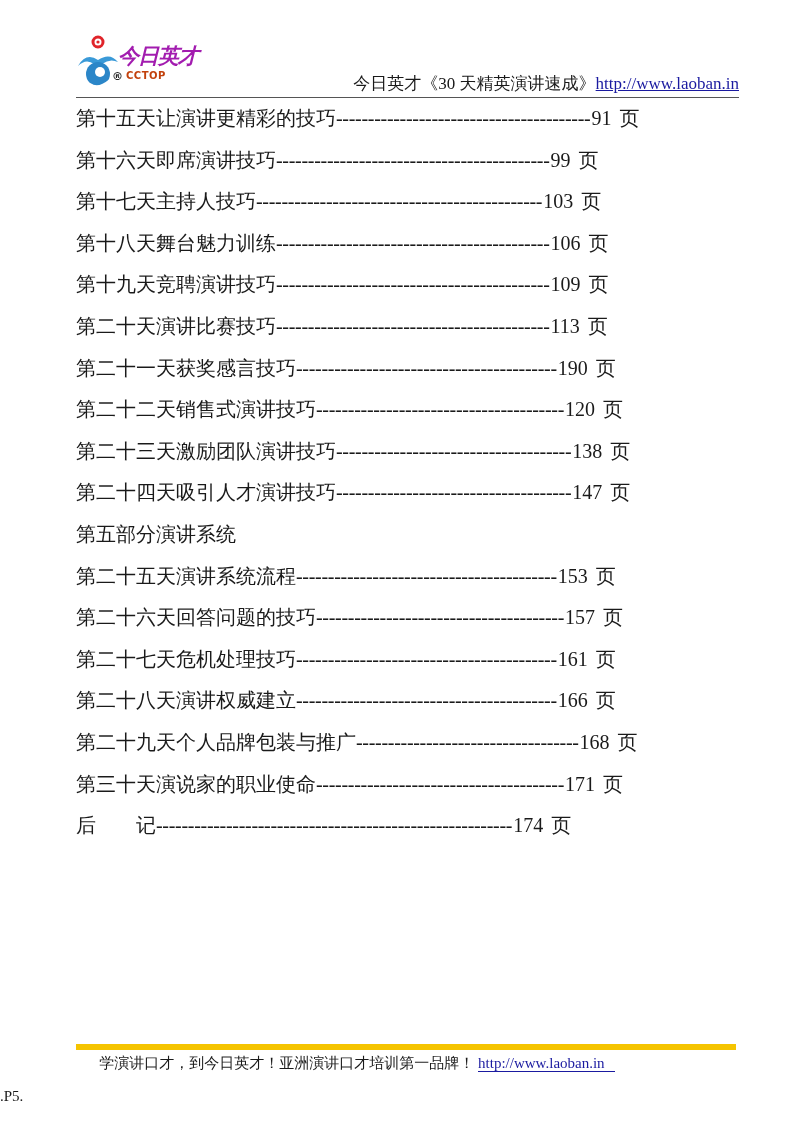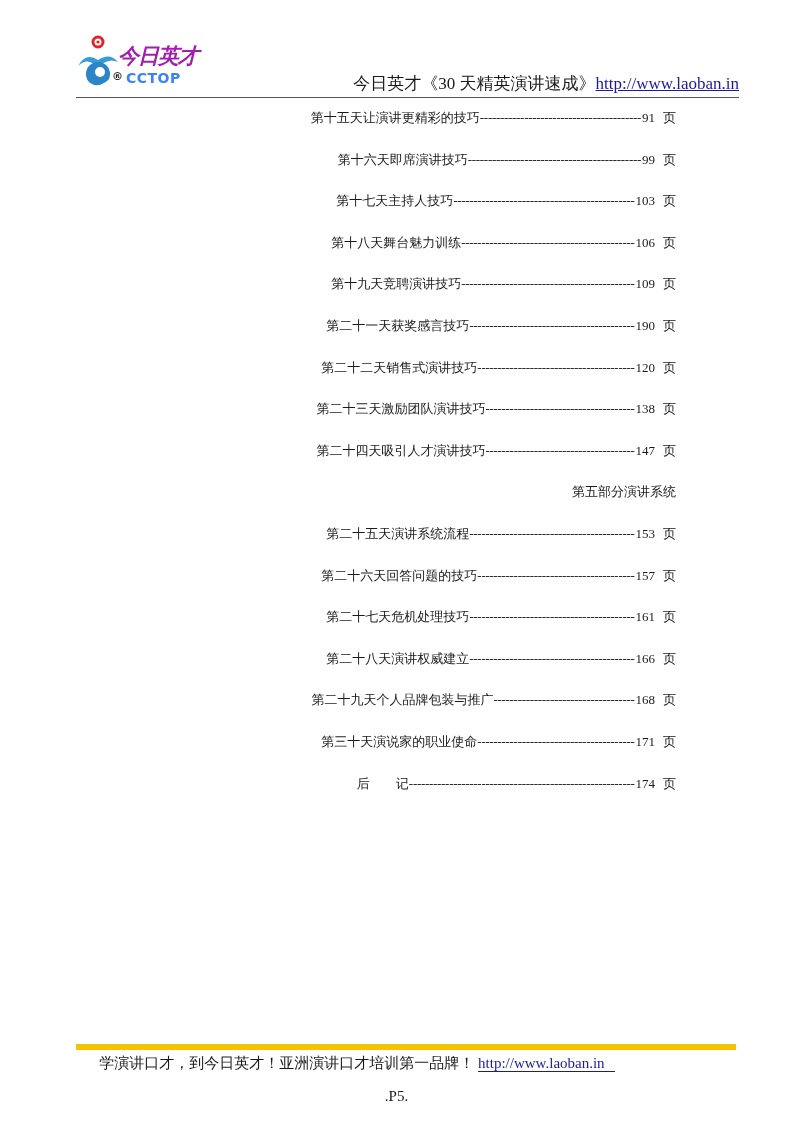--- a/index.html
+++ b/index.html
@@ -10,52 +10,52 @@
   }
   .header { position: absolute; left: 76px; top: 34px; width: 663px; height: 66px; }
   .logo { position: absolute; left: 0; top: 0; width: 130px; height: 60px; }
   .logo-text-cn {
     position: absolute; left: 42px; top: 8px;
     font-family: "DejaVu Sans", sans-serif; font-weight: bold; font-size: 21px;
     color: #a21caf; letter-spacing: -1px; font-style: italic;
   }
   .logo-text-en {
     position: absolute; left: 50px; top: 36px;
-    font-family: "DejaVu Sans", sans-serif; font-weight: bold; font-size: 14px;
-    color: #3b82f6; letter-spacing: 0.5px;
+    font-family: "DejaVu Sans", sans-serif; font-weight: bold; font-size: 10px;
+    color: #c2410c; letter-spacing: 0.5px;
   }
   .logo-reg {
     position: absolute; left: 36px; top: 36px;
     font-family: "DejaVu Sans", sans-serif; font-size: 11px; color: #222; font-weight: bold;
   }
   .header-title {
     position: absolute; right: 0; top: 38px;
     font-size: 17px; color: #1a1a1a; white-space: nowrap;
   }
   .header-link { color: #1a1aa0; text-decoration: underline; }
   .header-rule {
     position: absolute; left: 0; right: 0; top: 63px; height: 1px; background: #555;
   }
   .toc { position: absolute; left: 76px; top: 104px; width: 600px; }
   .toc-row {
-    height: 41.6px; line-height: 28px; font-size: 13px; white-space: nowrap; text-align: right;
+    height: 41.6px; line-height: 28px; font-size: 20px; white-space: nowrap;
   }
   .toc-row .dots { letter-spacing: -0.3px; }
   .toc-row .page { margin-left: 1px; }
   .toc-row .unit { margin-left: 8px; }
   .footer-bar {
     position: absolute; left: 76px; top: 1044px; width: 660px; height: 6px; background: #f5c400;
   }
   .footer-text {
     position: absolute; left: 0; width: 714px; top: 1054px; text-align: center;
     font-size: 15px; white-space: nowrap;
   }
   .footer-link { color: #1a1aa0; text-decoration: none; border-bottom: 1px solid #1a1aa0; padding-right: 10px; }
   .page-num {
-    position: absolute; left: 0; width: 793px; top: 1088px; text-align: center; font-size: 15px;
+    position: absolute; left: 0; width: 793px; top: 1088px; font-size: 15px;
   }
 </style>
 </head>
 <body>
 
 <div class="header">
   <div class="logo">
     <svg width="44" height="58" viewBox="0 0 44 58" style="position:absolute;left:0;top:0;">
       <circle cx="22" cy="8" r="5" fill="none" stroke="#e0242a" stroke-width="3"></circle>
       <circle cx="22" cy="8" r="1.6" fill="#e0242a"></circle>
@@ -73,20 +73,21 @@
   </div>
   <div class="header-rule"></div>
 </div>
 
 <div class="toc">
   <div class="toc-row"><span>第十五天让演讲更精彩的技巧</span><span class="dots">----------------------------------------</span><span class="page">91</span><span class="unit">页</span></div>
   <div class="toc-row"><span>第十六天即席演讲技巧</span><span class="dots">-------------------------------------------</span><span class="page">99</span><span class="unit">页</span></div>
   <div class="toc-row"><span>第十七天主持人技巧</span><span class="dots">---------------------------------------------</span><span class="page">103</span><span class="unit">页</span></div>
   <div class="toc-row"><span>第十八天舞台魅力训练</span><span class="dots">-------------------------------------------</span><span class="page">106</span><span class="unit">页</span></div>
   <div class="toc-row"><span>第十九天竞聘演讲技巧</span><span class="dots">-------------------------------------------</span><span class="page">109</span><span class="unit">页</span></div>
+  <div class="toc-row"><span>第二十天演讲比赛技巧</span><span class="dots">-------------------------------------------</span><span class="page">113</span><span class="unit">页</span></div>
   <div class="toc-row"><span>第二十一天获奖感言技巧</span><span class="dots">-----------------------------------------</span><span class="page">190</span><span class="unit">页</span></div>
   <div class="toc-row"><span>第二十二天销售式演讲技巧</span><span class="dots">---------------------------------------</span><span class="page">120</span><span class="unit">页</span></div>
   <div class="toc-row"><span>第二十三天激励团队演讲技巧</span><span class="dots">-------------------------------------</span><span class="page">138</span><span class="unit">页</span></div>
   <div class="toc-row"><span>第二十四天吸引人才演讲技巧</span><span class="dots">-------------------------------------</span><span class="page">147</span><span class="unit">页</span></div>
   <div class="toc-row"><span>第五部分演讲系统</span></div>
   <div class="toc-row"><span>第二十五天演讲系统流程</span><span class="dots">-----------------------------------------</span><span class="page">153</span><span class="unit">页</span></div>
   <div class="toc-row"><span>第二十六天回答问题的技巧</span><span class="dots">---------------------------------------</span><span class="page">157</span><span class="unit">页</span></div>
   <div class="toc-row"><span>第二十七天危机处理技巧</span><span class="dots">-----------------------------------------</span><span class="page">161</span><span class="unit">页</span></div>
   <div class="toc-row"><span>第二十八天演讲权威建立</span><span class="dots">-----------------------------------------</span><span class="page">166</span><span class="unit">页</span></div>
   <div class="toc-row"><span>第二十九天个人品牌包装与推广</span><span class="dots">-----------------------------------</span><span class="page">168</span><span class="unit">页</span></div>

